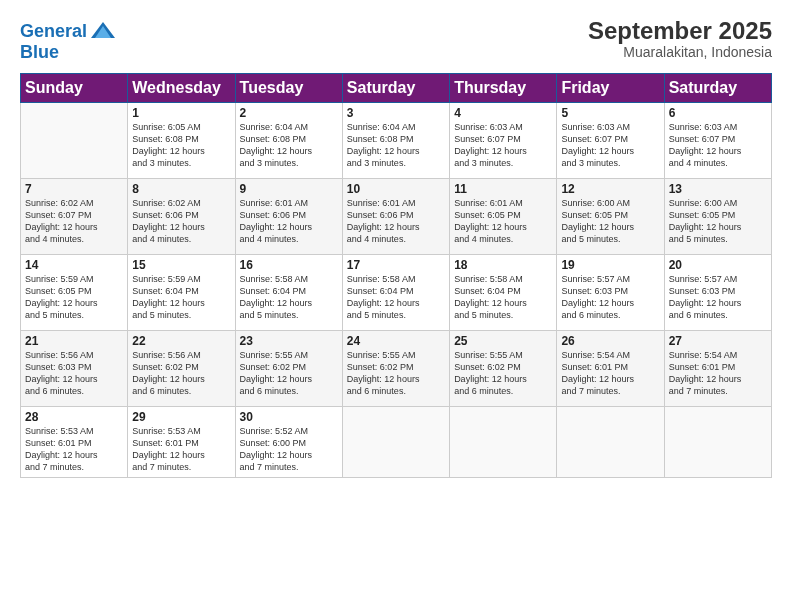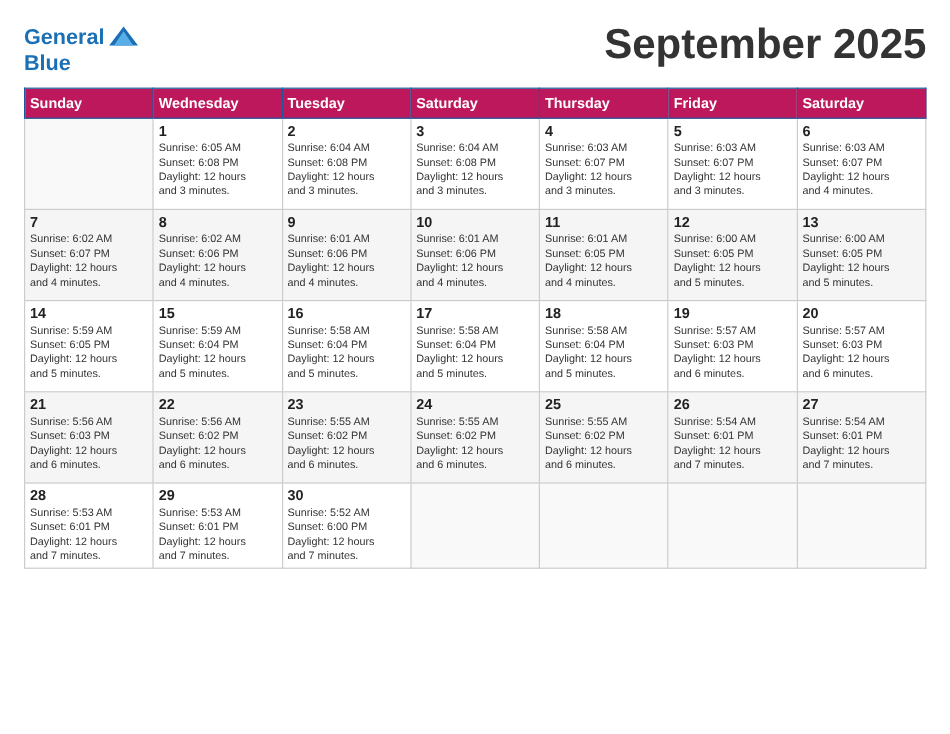--- a/index.html
+++ b/index.html
@@ -37,38 +37,38 @@
     }
     .logo-icon {
       width: 28px;
       height: 28px;
       margin-left: 2px;
     }
     .title-block {
       text-align: right;
     }
     .month-title {
-      font-size: 35px;
+      font-size: 24px;
       font-weight: bold;
       color: #333;
       line-height: 1.1;
     }
     .subtitle {
       font-size: 14px;
       color: #555;
     }
     table {
       width: 100%;
       border-collapse: collapse;
       table-layout: fixed;
     }
     thead tr th {
-      background-color: #be185d;
+      background-color: #701a75;
       color: #fff;
-      font-size: 12px;
+      font-size: 16px;
       font-weight: bold;
       padding: 5px 4px;
       text-align: left;
       border: 1px solid #1a5a9a;
     }
     tbody tr td {
       border: 1px solid #ccc;
       vertical-align: top;
       padding: 3px 4px;
       font-size: 9.5px;
@@ -114,20 +114,21 @@
           <svg class="logo-icon" viewBox="0 0 28 28">
             <polygon points="14,4 26,20 2,20" fill="#1a6fb5"></polygon>
             <polygon points="14,8 22,20 6,20" fill="#5aaee8"></polygon>
           </svg>
         </div>
         <div style="font-size:18px;font-weight:bold;color:#1a6fb5;margin-top:-4px;">Blue</div>
       </div>
     </div>
     <div class="title-block">
       <div class="month-title">September 2025</div>
+      <div class="subtitle">Muaralakitan, Indonesia</div>
     </div>
   </div>
 
   <table>
     <thead>
       <tr id="header-row">
       <th>Sunday</th>
           <th>Wednesday</th>
           <th>Tuesday</th>
           <th>Saturday</th>

